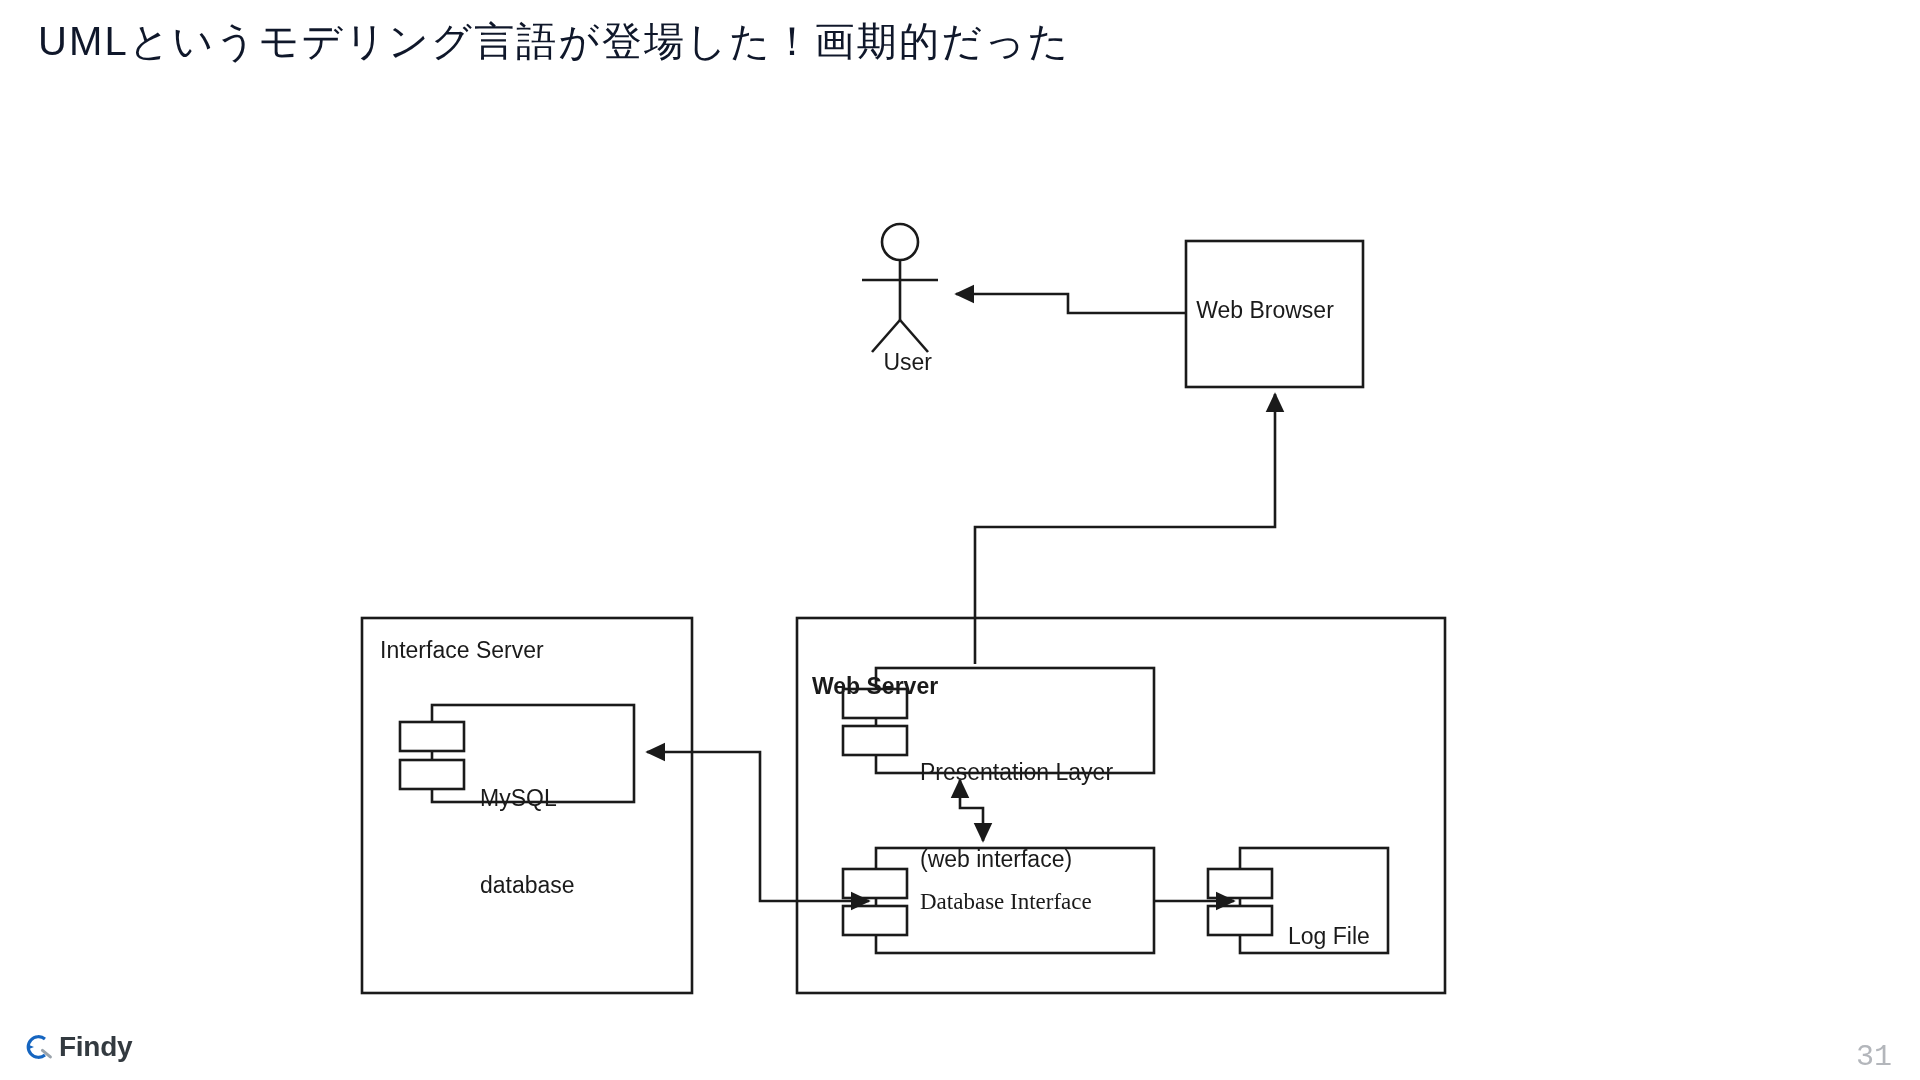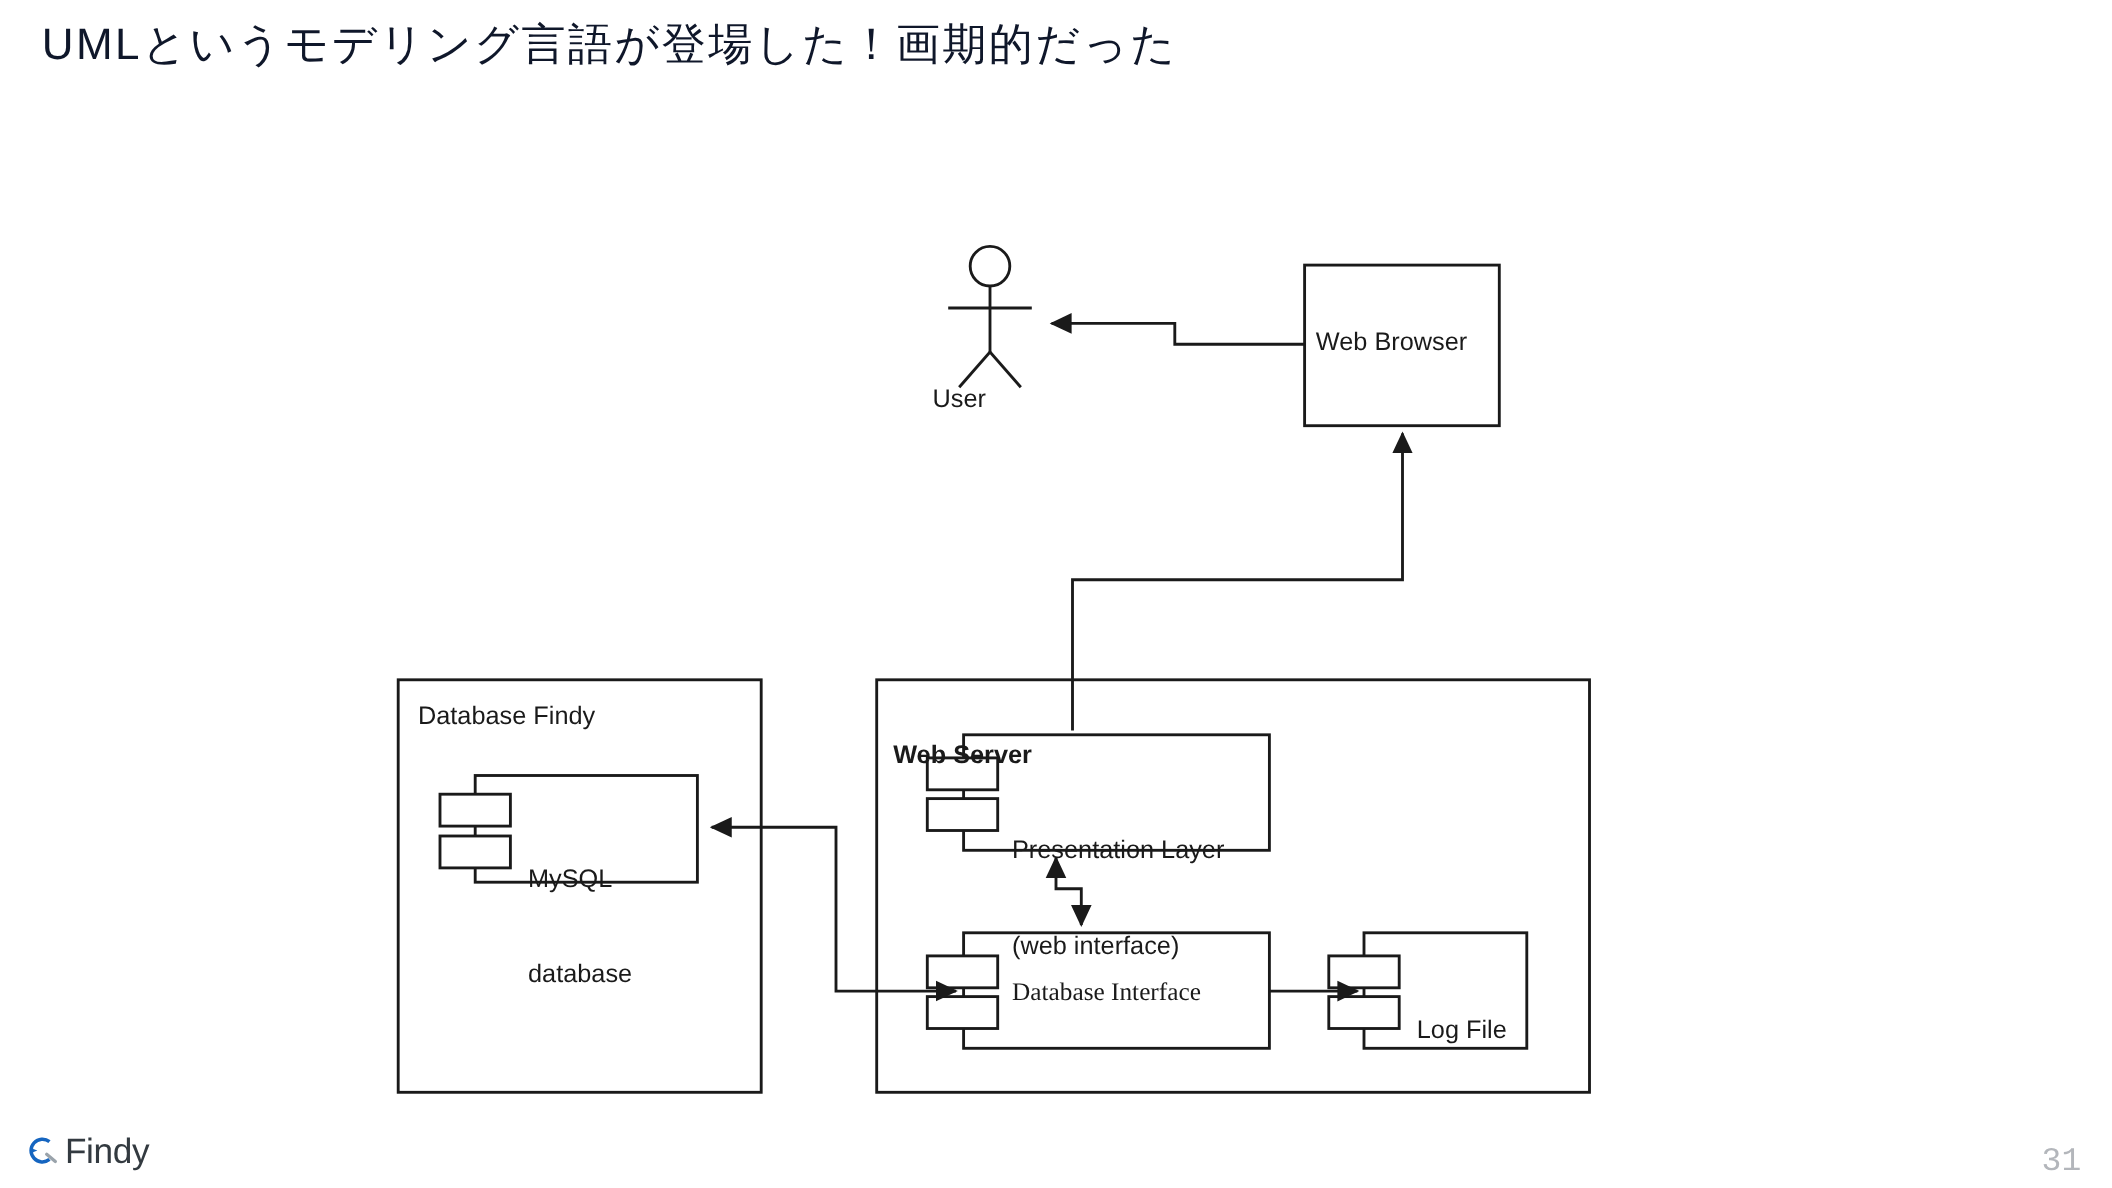--- a/index.html
+++ b/index.html
@@ -47,21 +47,21 @@
   
   .dlabel {
     position: absolute;
     color: #1a1a1a;
     font-size: 23px;
     line-height: 29px;
     white-space: pre;
     font-family: "Liberation Sans", "DejaVu Sans", sans-serif;
   }
 
-  #label-user          { left: 812px; top: 348px; width: 120px; text-align: center; }
+  #label-user          { left: 812px; top: 348px; width: 120px; text-align: right; }
   #label-webbrowser    { left: 1185px; top: 296px; width: 160px; text-align: center; }
   #label-dbserver      { left: 380px; top: 636px; }
   #label-webserver     { left: 812px; top: 672px; font-weight: bold; }
   #label-mysql         { left: 480px; top: 726px; }
   #label-presentation  { left: 920px; top: 700px; }
   #label-dbinterface   { left: 920px; top: 887px; font-family: Liberation Serif, serif; }
   #label-logfile       { left: 1288px; top: 922px; }
 
   
   .brand {
@@ -71,22 +71,22 @@
     display: flex;
     align-items: center;
     gap: 7px;
   }
   .brand-mark {
     width: 30px;
     height: 30px;
     display: block;
   }
   .brand-name {
-    font-size: 32px;
-    font-weight: normal;
+    font-size: 28px;
+    font-weight: bold;
     color: #333a40;
     letter-spacing: -0.01em;
     line-height: 1;
   }
 
   
   .page-number {
     position: absolute;
     right: 28px;
     bottom: 8px;
@@ -163,21 +163,21 @@
 
       <path d="M 1154 901 L 1234 901" marker-end="url(#arrow)"></path>
 
     </g>
   </svg>
 
   <div class="dlabel" id="label-user">User</div>
 
   <div class="dlabel" id="label-webbrowser">Web Browser</div>
 
-  <div class="dlabel" id="label-dbserver">Database Findy</div>
+  <div class="dlabel" id="label-dbserver">Interface Server</div>
 
   <div class="dlabel" id="label-webserver">Web Server</div>
 
   <div class="dlabel" id="label-presentation">
     <div>Presentation Layer</div>
     <div>(web interface)</div>
   </div>
 
   <div class="dlabel" id="label-mysql">
     <div>MySQL</div>

